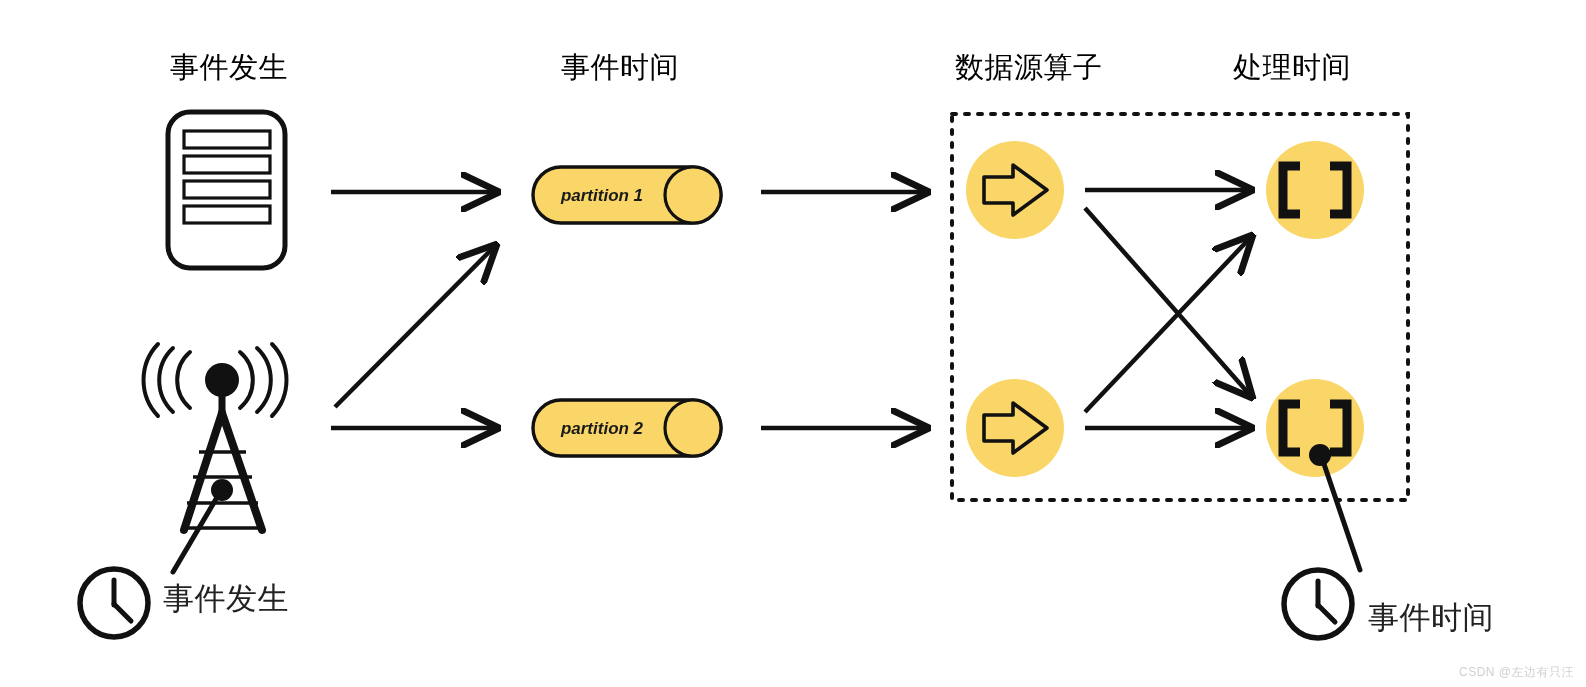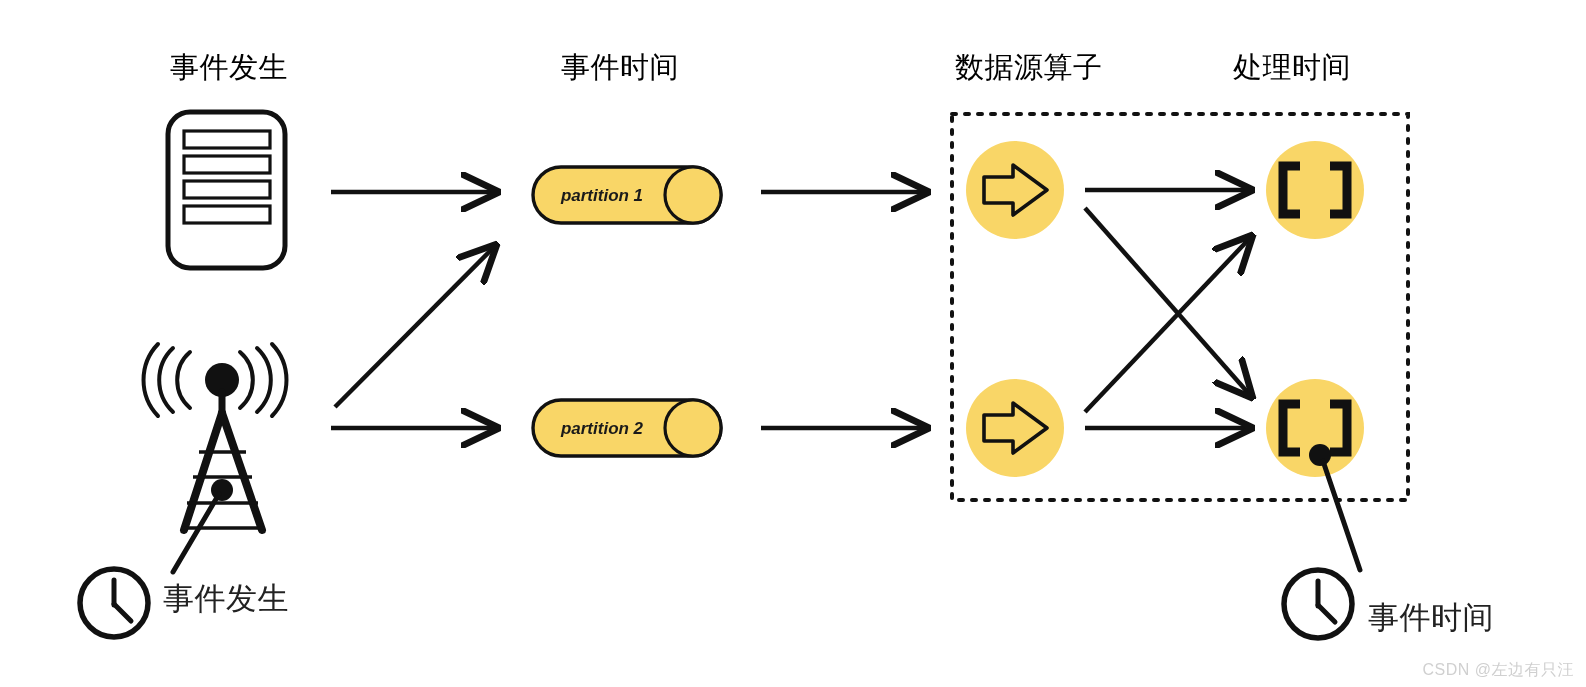--- a/index.html
+++ b/index.html
@@ -46,21 +46,21 @@
     font-size: 17px;
     font-style: italic;
     font-weight: 600;
     fill: #1a1a1a;
   }
   .watermark {
     position: absolute;
     right: 12px;
     bottom: 6px;
     font-family: "Liberation Sans", "DejaVu Sans", sans-serif;
-    font-size: 16px;
+    font-size: 12px;
     color: #d0d0d0;
     white-space: nowrap;
     letter-spacing: 0.5px;
   }
 </style>
 </head>
 <body>
 
 <div id="canvas">
 

